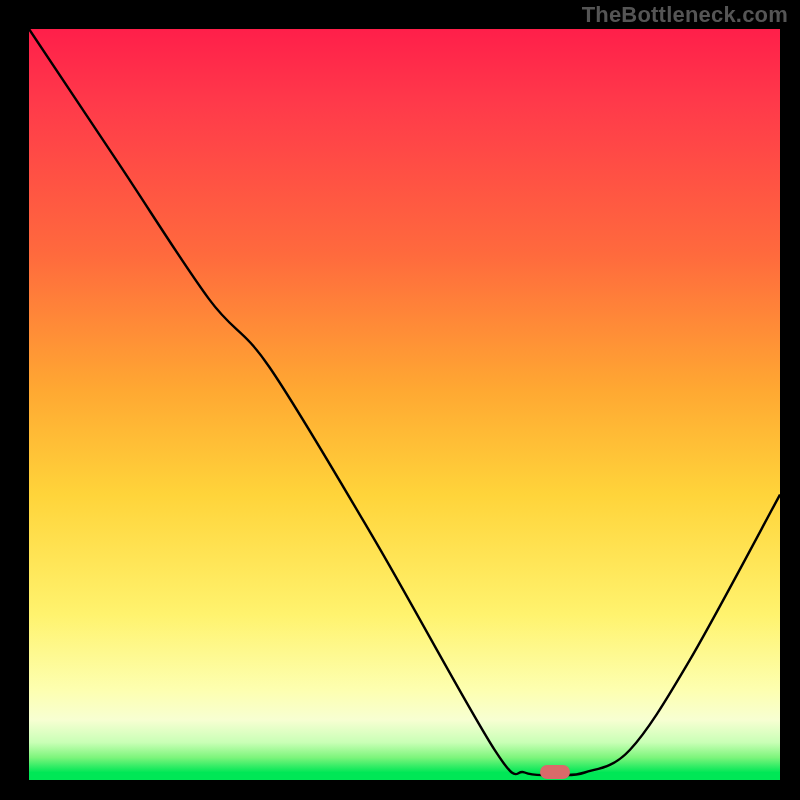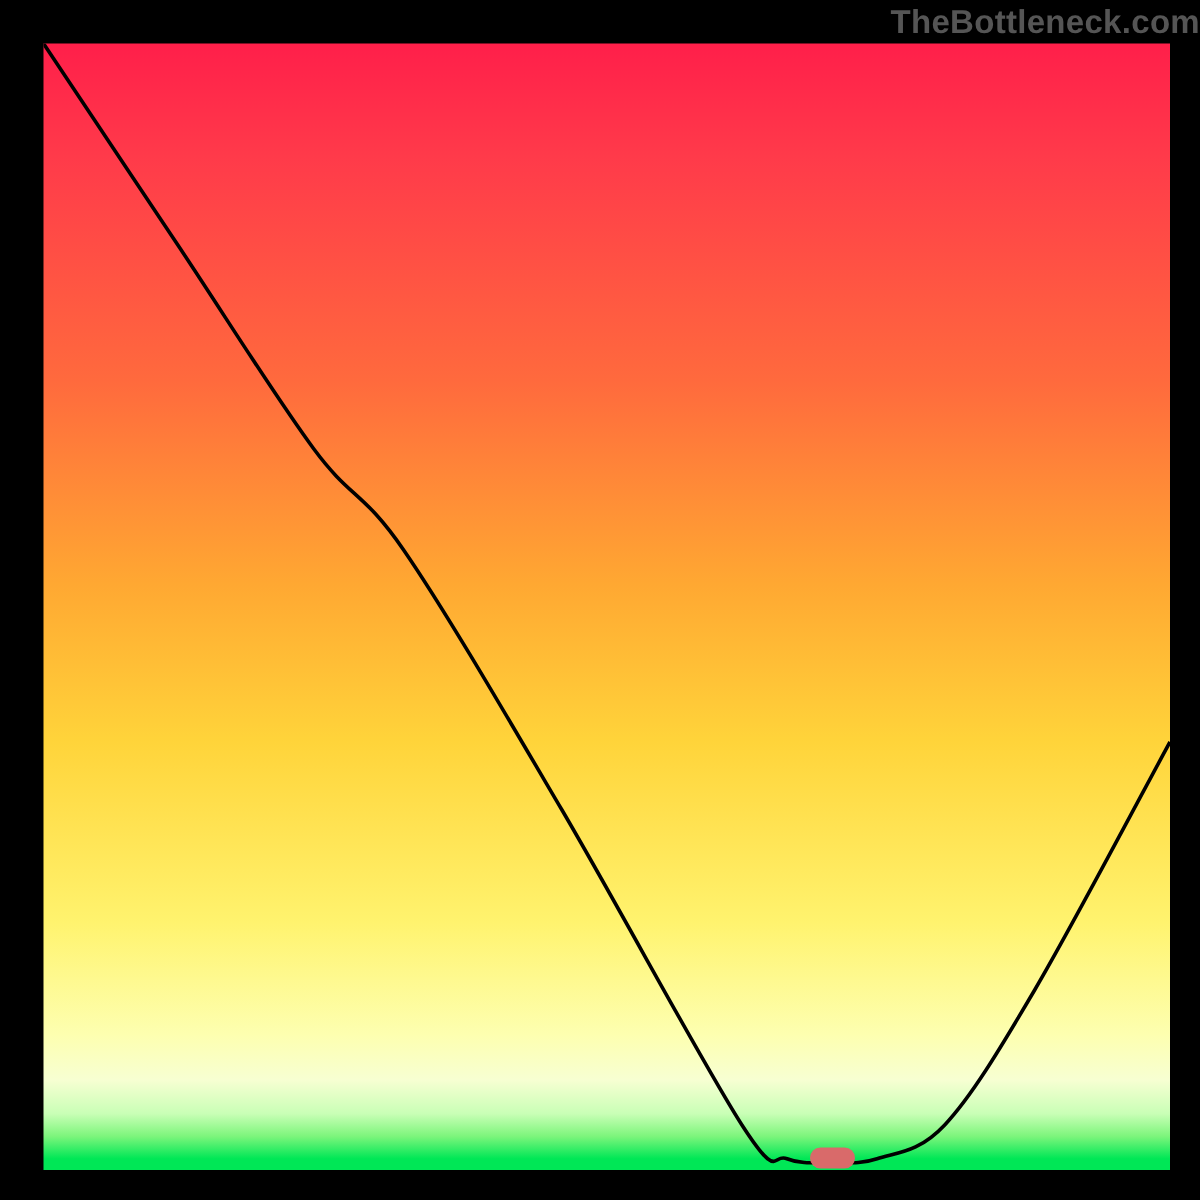--- a/index.html
+++ b/index.html
@@ -13,21 +13,21 @@
   }
   .container {
     position: relative;
     width: 800px;
     height: 800px;
     background: #000;
   }
   .watermark {
     position: absolute;
     top: 2px;
-    right: 0;
+    right: 12px;
     color: #555;
     font-size: 22px;
     font-weight: 600;
     letter-spacing: 0.2px;
     z-index: 30;
   }
   .plot-area {
     position: absolute;
     left: 29px;
     top: 29px;

